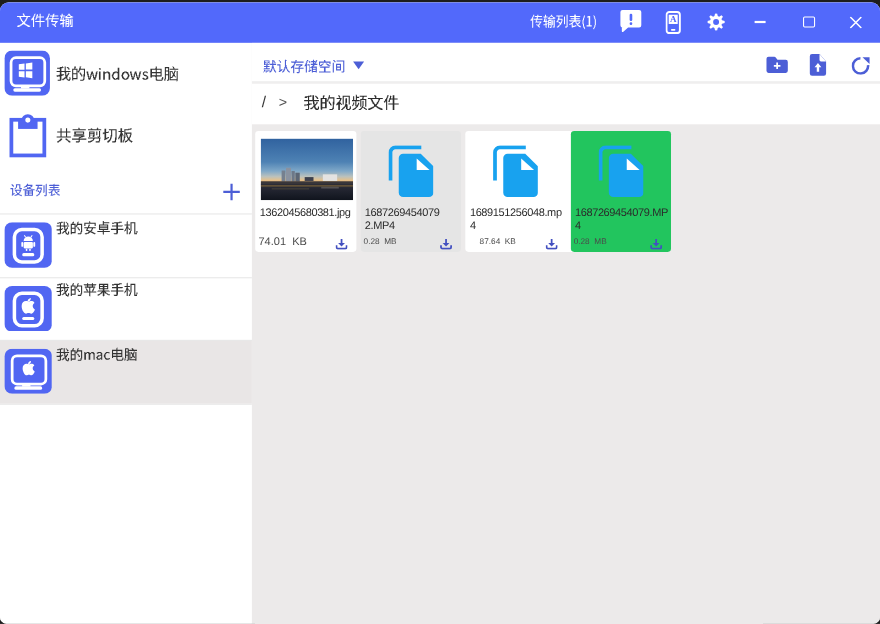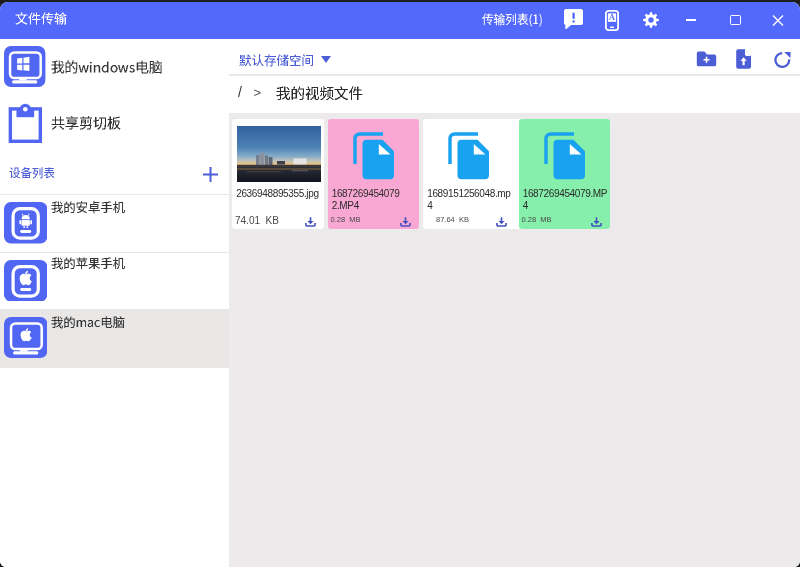--- a/index.html
+++ b/index.html
@@ -158,29 +158,29 @@
 <rect x="28" y="29.5" width="3" height="9.5" fill="#6d7888"></rect>
           <rect x="31.5" y="31" width="4" height="8" fill="#5c6675"></rect>
 <rect x="56.5" y="32.5" width="13" height="6" fill="#e4e3e1"></rect>
 <rect x="40" y="35" width="8" height="3.5" fill="#3c414e"></rect>
 </g>
 <rect x="0" y="38.8" width="84" height="3.4" fill="#2b2d35" opacity="0.92"></rect>
 <rect x="0" y="42.2" width="84" height="1.5" fill="#705c3a" opacity="0.75"></rect>
 <rect x="10" y="45" width="34" height="1.3" fill="#57503c" opacity="0.5"></rect>
 <rect x="55" y="43.8" width="16" height="1.6" fill="#87817a" opacity="0.45"></rect>
 </svg>
-      <div class="abs" style="left:4.2px;top:69.3px;width:85px;font-size:10px;letter-spacing:-0.35px;line-height:12.4px;color:#2b2b2b;word-break:break-all">2636948895355.jpg</div>
+      <div class="abs" style="left:4.2px;top:69.3px;width:85px;font-size:10px;letter-spacing:-0.35px;line-height:12.4px;color:#2b2b2b;word-break:break-all">1362045680381.jpg</div>
       <div class="abs" style="left:3px;top:96.5px;font-size:10px;color:#4a4a4a">74.01&nbsp; KB</div>
       <svg class="abs" style="left:72.5px;top:98px" width="11" height="10" viewBox="0 0 11 10">
 <path d="M5.5 0.2v4" stroke="#4350c0" stroke-width="1.6"></path>
 <path fill="#4350c0" d="M2.4 3.9h6.2L5.5 7.2z"></path>
 <path d="M0.9 5.9v1.9a1.2 1.2 0 0 0 1.2 1.2h6.8a1.2 1.2 0 0 0 1.2-1.2V5.9" fill="none" stroke="#4350c0" stroke-width="1.6"></path>
       </svg>
     </div>
-    <div class="abs" style="left:327.5px;top:116.5px;width:91.5px;height:110.5px;background:#f9a8d4;border-radius:3px">
+    <div class="abs" style="left:327.5px;top:116.5px;width:91.5px;height:110.5px;background:#e5e5e5;border-radius:3px">
       <svg class="abs" style="left:25px;top:13.5px" width="41" height="48" viewBox="0 0 41 48">
 <path d="M2 32V6.5A4.5 4.5 0 0 1 6.5 2H30" fill="none" stroke="#18a2ef" stroke-width="3.4"></path>
 <path fill="#18a2ef" d="M9.5 11.7a4 4 0 0 1 4-4h16L41 19.2v24a4 4 0 0 1-4 4H13.5a4 4 0 0 1-4-4z"></path>
 <path fill="#fff" d="M25.8 12 37.5 22.6H25.8z"></path>
 </svg>
       <div class="abs" style="left:4.2px;top:69.3px;width:85px;font-size:10px;letter-spacing:-0.35px;line-height:12.4px;color:#2b2b2b;word-break:break-all">1687269454079<br>2.MP4</div>
       <div class="abs" style="left:3px;top:96.5px;font-size:7.5px;color:#4a4a4a">0.28&nbsp; MB</div>
       <svg class="abs" style="left:72.5px;top:98px" width="11" height="10" viewBox="0 0 11 10">
 <path d="M5.5 0.2v4" stroke="#4350c0" stroke-width="1.6"></path>
 <path fill="#4350c0" d="M2.4 3.9h6.2L5.5 7.2z"></path>
@@ -194,21 +194,21 @@
 <path fill="#fff" d="M25.8 12 37.5 22.6H25.8z"></path>
 </svg>
       <div class="abs" style="left:4.2px;top:69.3px;width:85px;font-size:10px;letter-spacing:-0.35px;line-height:12.4px;color:#2b2b2b;word-break:break-all">1689151256048.mp<br>4</div>
       <div class="abs" style="left:13px;top:96.5px;font-size:7.5px;color:#4a4a4a">87.64&nbsp; KB</div>
       <svg class="abs" style="left:72.5px;top:98px" width="11" height="10" viewBox="0 0 11 10">
 <path d="M5.5 0.2v4" stroke="#4350c0" stroke-width="1.6"></path>
 <path fill="#4350c0" d="M2.4 3.9h6.2L5.5 7.2z"></path>
 <path d="M0.9 5.9v1.9a1.2 1.2 0 0 0 1.2 1.2h6.8a1.2 1.2 0 0 0 1.2-1.2V5.9" fill="none" stroke="#4350c0" stroke-width="1.6"></path>
       </svg>
     </div>
-    <div class="abs" style="left:518.5px;top:116.5px;width:91.5px;height:110.5px;background:#86efac;border-radius:3px">
+    <div class="abs" style="left:518.5px;top:116.5px;width:91.5px;height:110.5px;background:#22c55e;border-radius:3px">
       <svg class="abs" style="left:25px;top:13.5px" width="41" height="48" viewBox="0 0 41 48">
 <path d="M2 32V6.5A4.5 4.5 0 0 1 6.5 2H30" fill="none" stroke="#18a2ef" stroke-width="3.4"></path>
 <path fill="#18a2ef" d="M9.5 11.7a4 4 0 0 1 4-4h16L41 19.2v24a4 4 0 0 1-4 4H13.5a4 4 0 0 1-4-4z"></path>
 <path fill="#fff" d="M25.8 12 37.5 22.6H25.8z"></path>
 </svg>
       <div class="abs" style="left:4.2px;top:69.3px;width:85px;font-size:10px;letter-spacing:-0.35px;line-height:12.4px;color:#2b2b2b;word-break:break-all">1687269454079.MP<br>4</div>
       <div class="abs" style="left:3px;top:96.5px;font-size:7.5px;color:#4a4a4a">0.28&nbsp; MB</div>
       <svg class="abs" style="left:72.5px;top:98px" width="11" height="10" viewBox="0 0 11 10">
 <path d="M5.5 0.2v4" stroke="#4350c0" stroke-width="1.6"></path>
 <path fill="#4350c0" d="M2.4 3.9h6.2L5.5 7.2z"></path>

